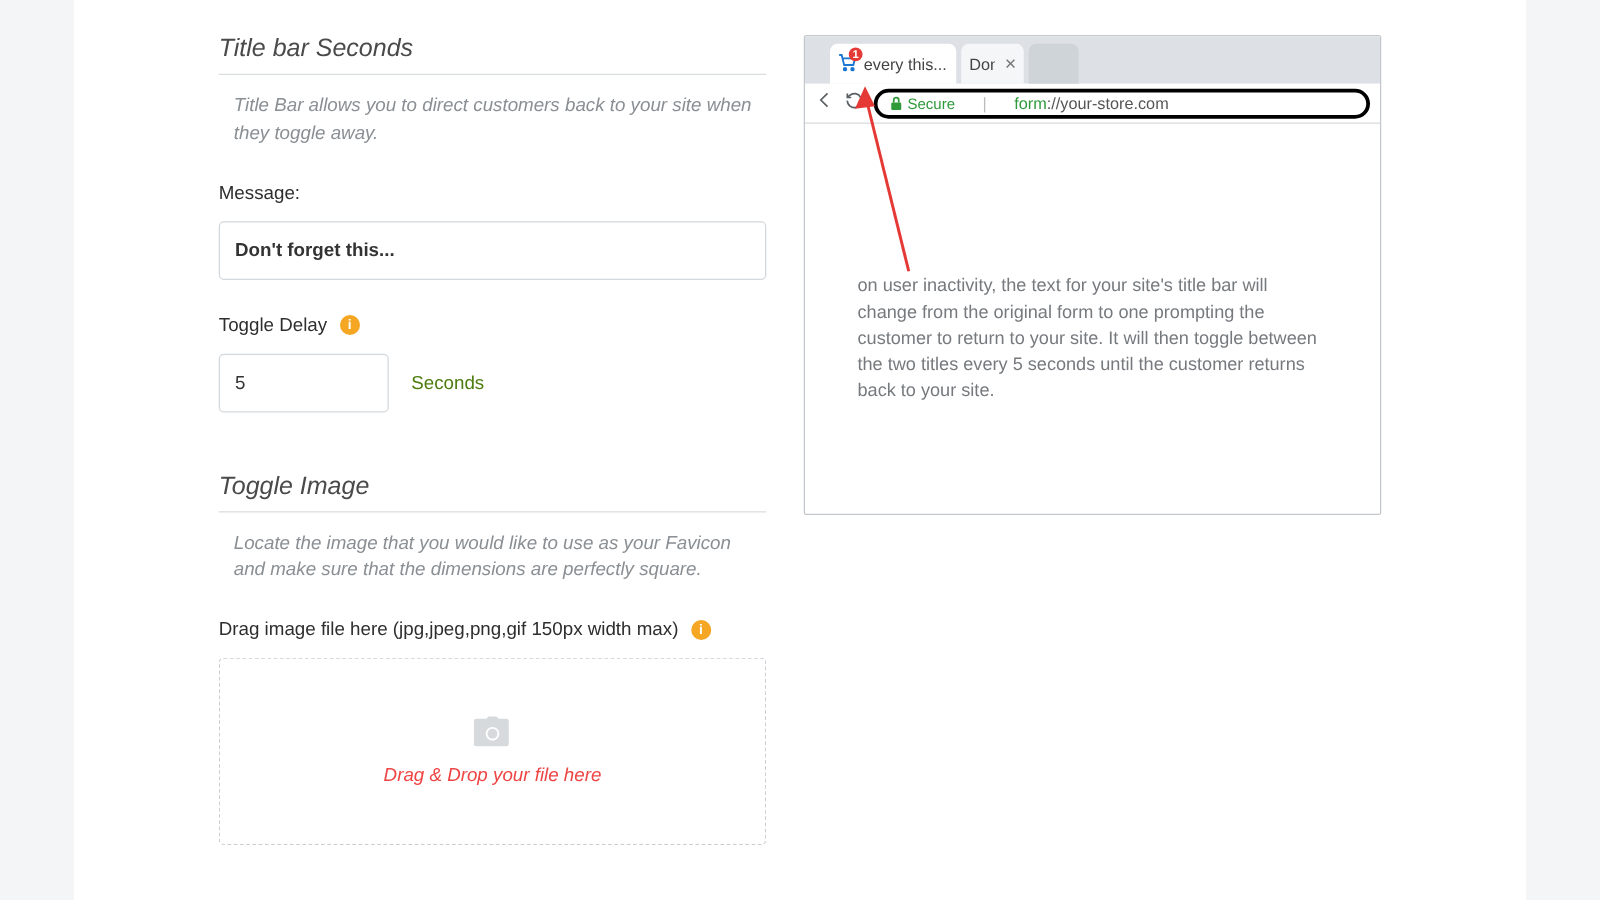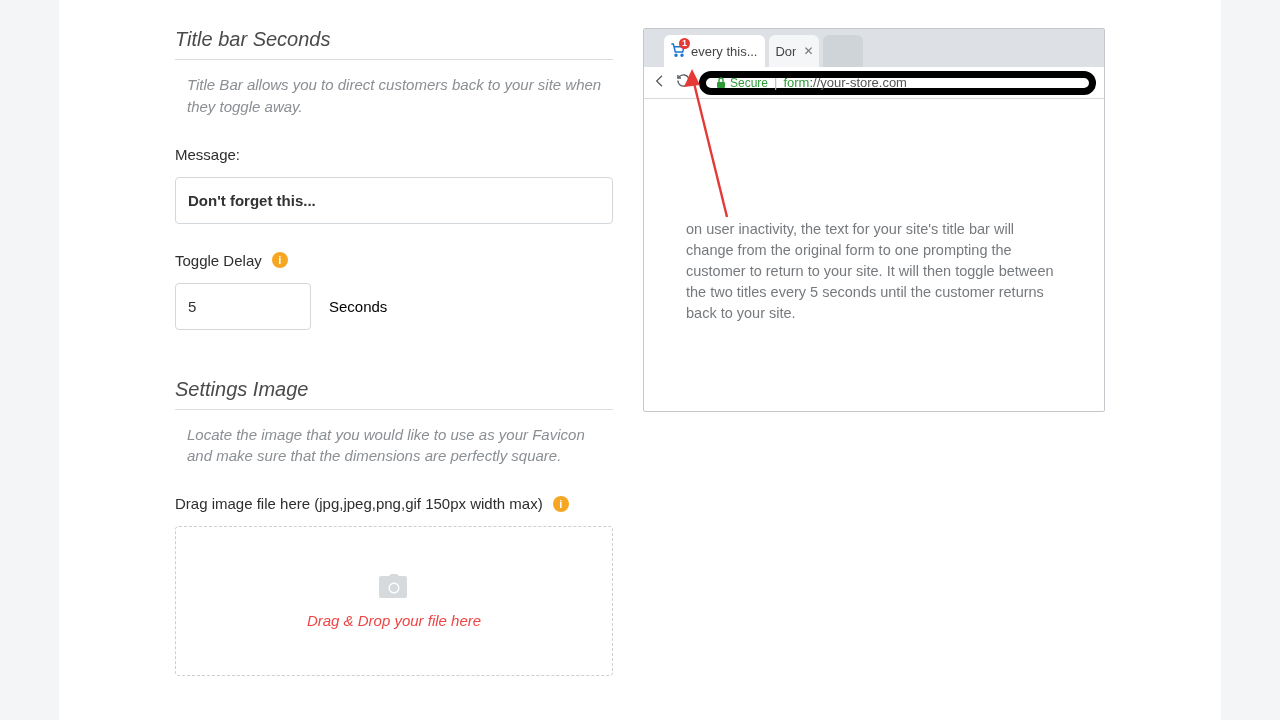--- a/index.html
+++ b/index.html
@@ -72,21 +72,21 @@
     width: 136px;
     border: 1px solid #d3d8dc;
     border-radius: 4px;
     padding: 14px 12px;
     font-size: 15px;
     color: #333;
     outline: none;
   }
   .seconds {
     font-size: 15px;
-    color: #000000;
+    color: #4d7c0f;
   }
 
   .info-icon {
     display: inline-flex;
     width: 16px;
     height: 16px;
     border-radius: 50%;
     background: #f5a623;
     color: #fff;
     font-size: 11px;
@@ -159,28 +159,28 @@
     height: 32px;
     border-bottom: 1px solid #d7dadd;
     display: flex;
     align-items: center;
     padding: 0 8px;
     gap: 8px;
     background: #fff;
   }
   .addr-bar {
     flex: 1;
-    border: 7px solid #000000;
+    border: 3px solid #000000;
     border-radius: 14px;
     height: 24px;
     display: flex;
     align-items: center;
     padding: 0 10px;
     font-size: 13px;
-    gap: 6px;
+    gap: 22px;
     color: #555;
   }
   .secure { color: #2e9a3a; font-size: 12px; display:flex; align-items:center; gap:4px; }
   .vbar { color: #bbb; }
   .url-scheme { color: #2e9a3a; }
   .url-rest { color: #555; }
 
   .browser-body {
     position: relative;
     height: calc(100% - 70px);
@@ -218,21 +218,21 @@
       <div class="field-label">
         <span>Toggle Delay</span>
         <span class="info-icon">i</span>
       </div>
       <div class="delay-row">
         <input class="delay-input" type="text" value="5" style="">
         <span class="seconds">Seconds</span>
       </div>
 
       
-      <div class="section-title">Settings Image</div>
+      <div class="section-title">Toggle Image</div>
       <div class="section-desc">Locate the image that you would like to use as your Favicon and make sure that the dimensions are perfectly square.</div>
 
       <div class="field-label">
         <span>Drag image file here (jpg,jpeg,png,gif 150px width max)</span>
         <span class="info-icon">i</span>
       </div>
 
       <div class="dropzone">
         <span>
           <svg width="30" height="26" viewBox="0 0 30 26" fill="#d6dadd">

